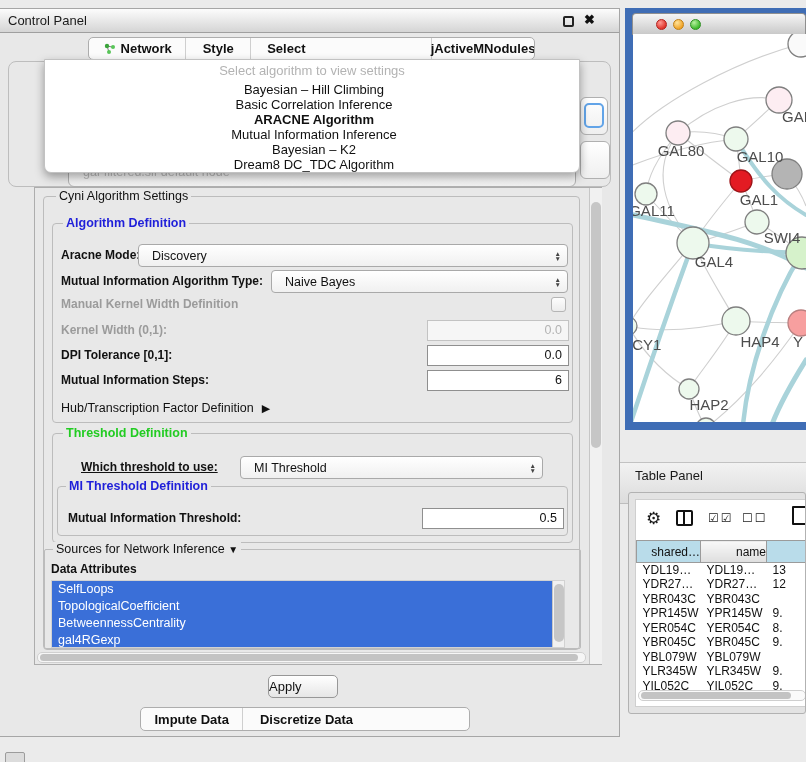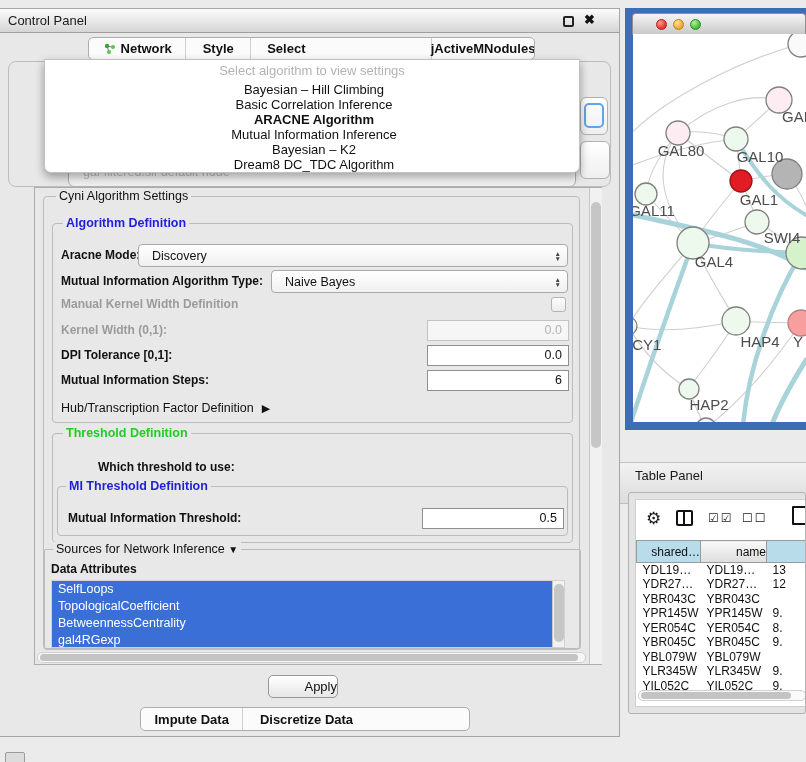--- a/index.html
+++ b/index.html
@@ -68,21 +68,21 @@
   .attr-list { position:absolute; background:#0f172a; border:1px solid #d2d2d2; overflow:hidden; }
   .attr-item { height:17px; line-height:17px; background:#3a6fd8; color:#ffffff; font-size:12.5px;
         padding-left:6px; cursor:pointer; }
   .vscroll { position:absolute; background:#f1f1f1; border-left:1px solid #c6c6c6; }
   .vthumb { position:absolute; left:1px; width:10px; background:#c6c6c6; border-radius:5px; }
   .hscroll { position:absolute; background:#f6f6f6; border:1px solid #d0d0d0; border-radius:5px; }
   .hthumb { position:absolute; top:1px; height:7px; background:#c3c3c3; border-radius:4px; }
 
   .apply-btn { position:absolute; left:268px; top:666px; width:70px; height:23px;
         background:linear-gradient(#ffffff,#e6e6e6); border:1px solid #979797; border-radius:5px;
-        font-size:13px; color:#111; cursor:pointer; text-align:right; line-height:21px; }
+        font-size:13px; color:#111; cursor:pointer; text-align:left; line-height:21px; }
   .tabs-bottom { position:absolute; left:140px; top:698px; width:330px; height:24px;
         background:#fbfbfb; border:1px solid #adadad; border-radius:5px; display:flex; overflow:hidden; }
 
   
   .netwin { left:625px; top:8px; width:181px; height:422px; background:#3f6db5; overflow:hidden; }
   .net-titlebar { position:absolute; left:7px; top:5px; width:174px; height:22px;
         background:linear-gradient(#f5f5f5,#c9c9c9); border:1px solid #8f8f8f; border-bottom-color:#777;
         border-radius:4px 4px 0 0; }
   .light { position:absolute; top:5px; width:11px; height:11px; border-radius:50%; cursor:pointer; }
   .light.red { left:23px; background:radial-gradient(circle at 35% 30%, #ff9a93, #e0362c 70%); border:1px solid #b2201c; }
@@ -207,21 +207,28 @@
         <div class="tfield" style="left:374px; top:146px; width:142px; height:21px; line-height:19px;">6</div>
 
         <div class="lab" style="left:8px; top:174px; line-height:20px; font-weight:normal; font-size:12.5px;">
           <span>Hub/Transcription Factor Definition</span><span class="expander">▶</span>
         </div>
       </div>
 
       <div class="fieldset" style="left:8px; top:236px; width:521px; height:110px;">
         <span class="legend green" style="left:10px;">Threshold Definition</span>
 
-        <div class="lab" style="left:45px; top:22px; line-height:23px;">Which threshold to use:</div>
+        <div class="lab" style="left:28px; top:22px; line-height:23px;text-decoration:underline;">Which threshold to use:</div>
+        <div class="combo" style="left:187px; top:22px; width:303px; height:23px;">
+          <span>MI Threshold</span>
+          <span class="stepper">
+              <span>▲</span>
+              <span>▼</span>
+            </span>
+        </div>
 
         <div class="fieldset" style="left:4px; top:52px; width:511px; height:50px;">
           <span class="legend blue" style="left:8px;">MI Threshold Definition</span>
           <div class="lab" style="left:10px; top:21px; line-height:21px;">Mutual Information Threshold:</div>
           <div class="tfield" style="left:364px; top:21px; width:142px; height:21px; line-height:19px;">0.5</div>
         </div>
       </div>
 
       <div class="fieldset" style="left:0px; top:352px; width:537px; height:100px; border-radius:2px;">
         <span class="legend black" style="left:8px;"><span>Sources for Network Inference</span> <span style="font-size:10px;">▼</span></span>

